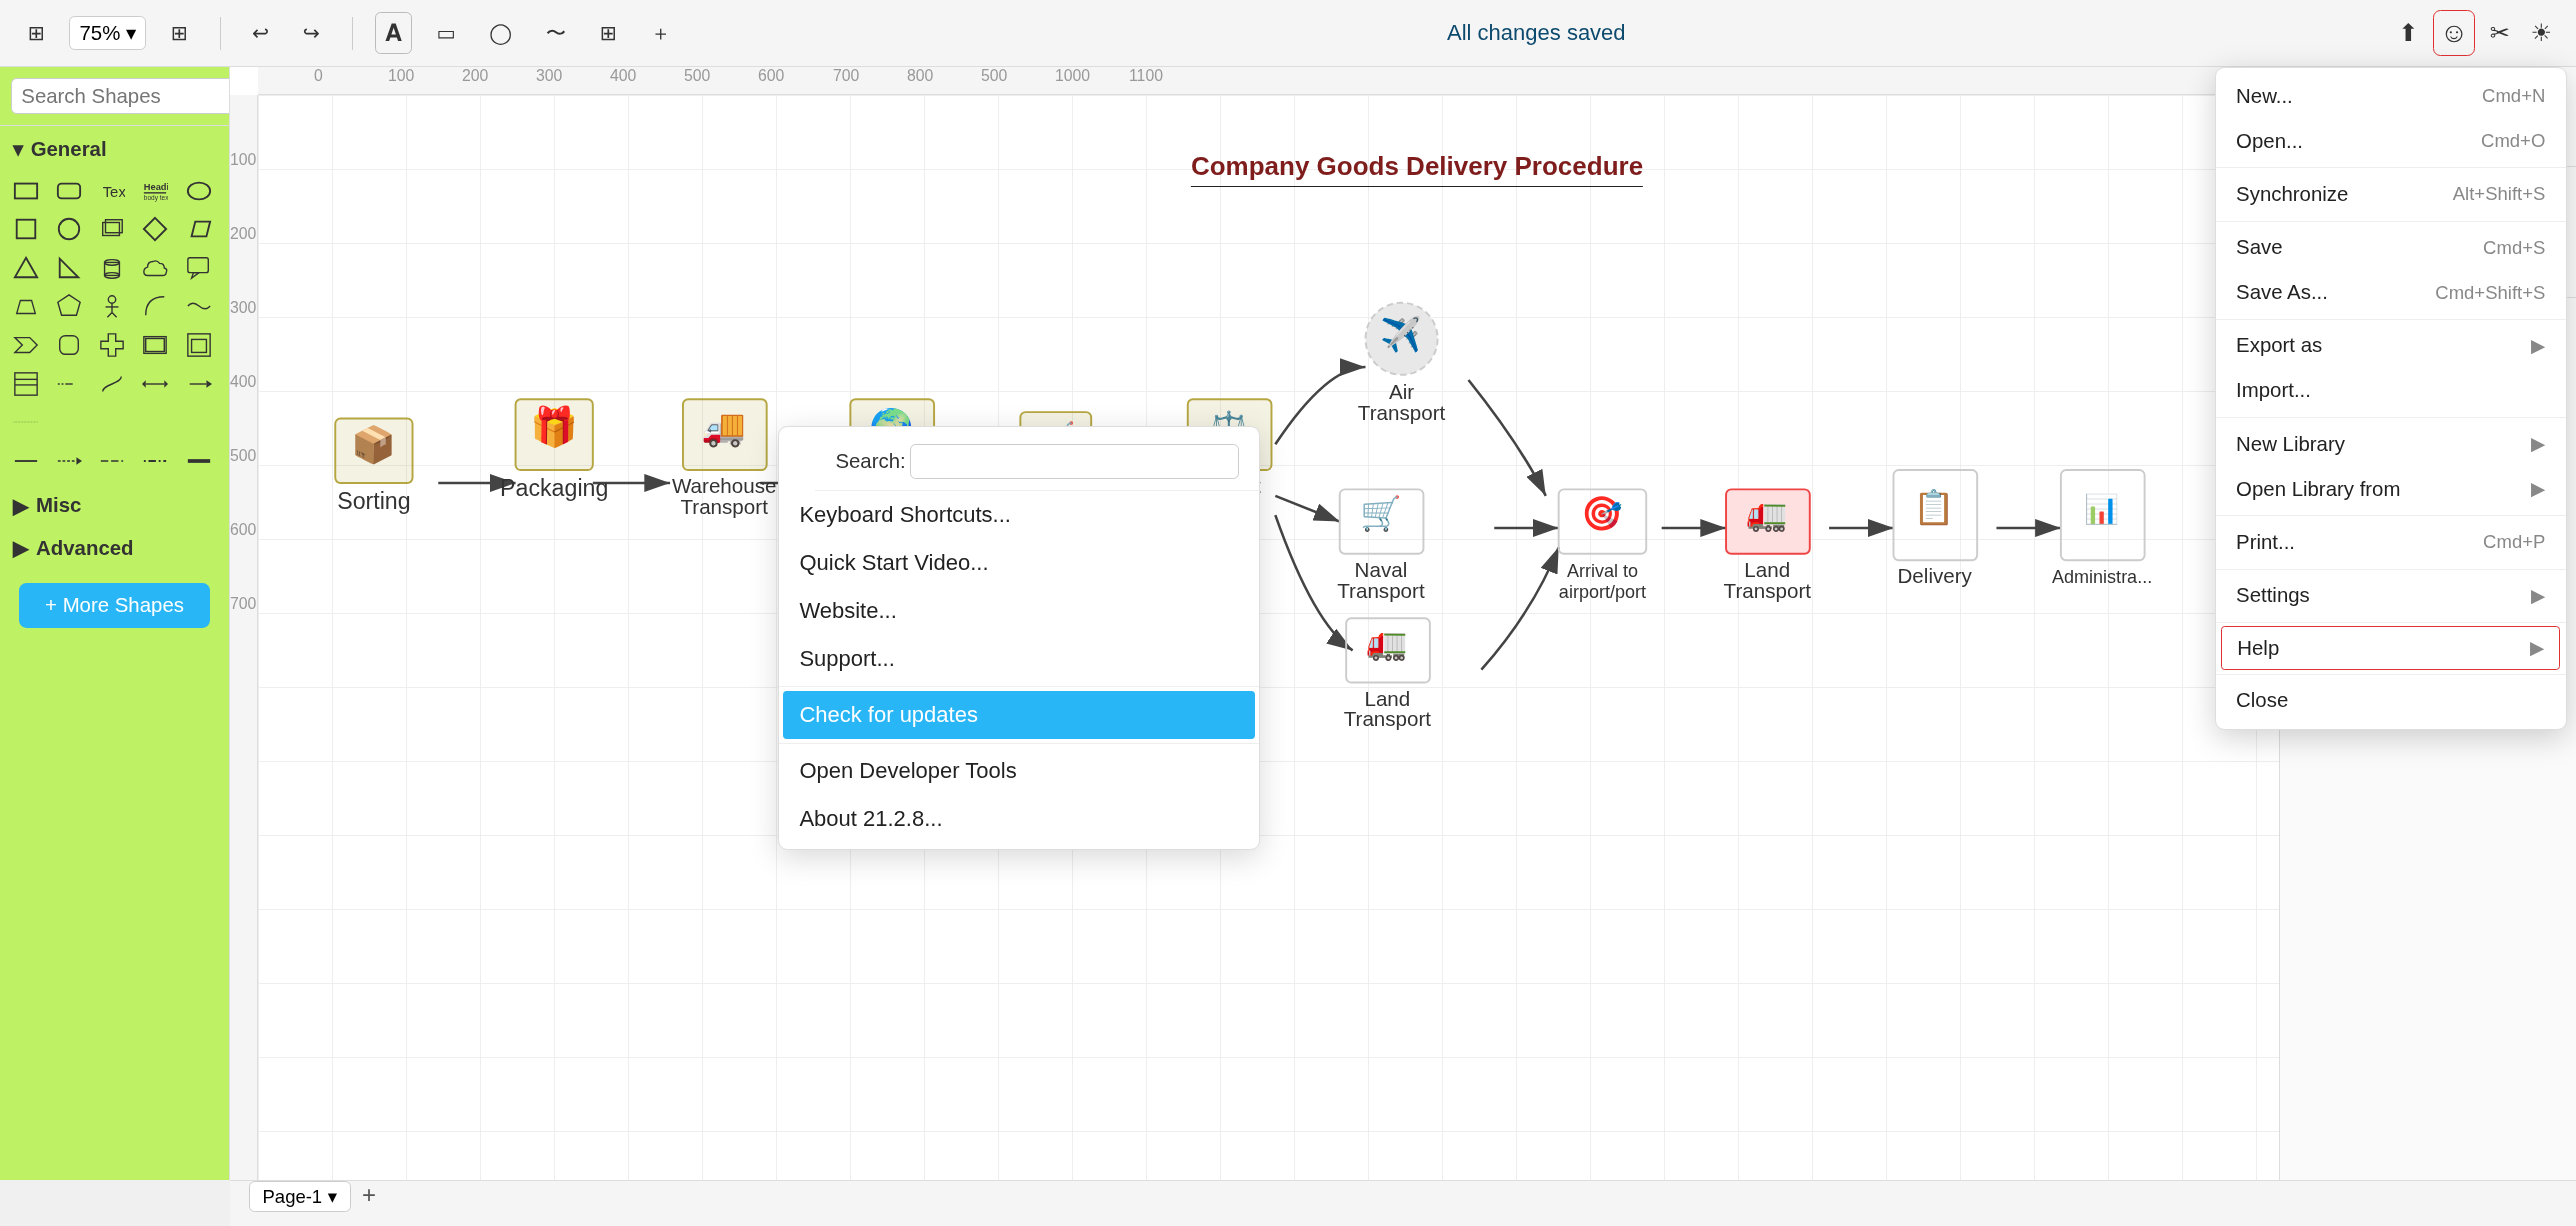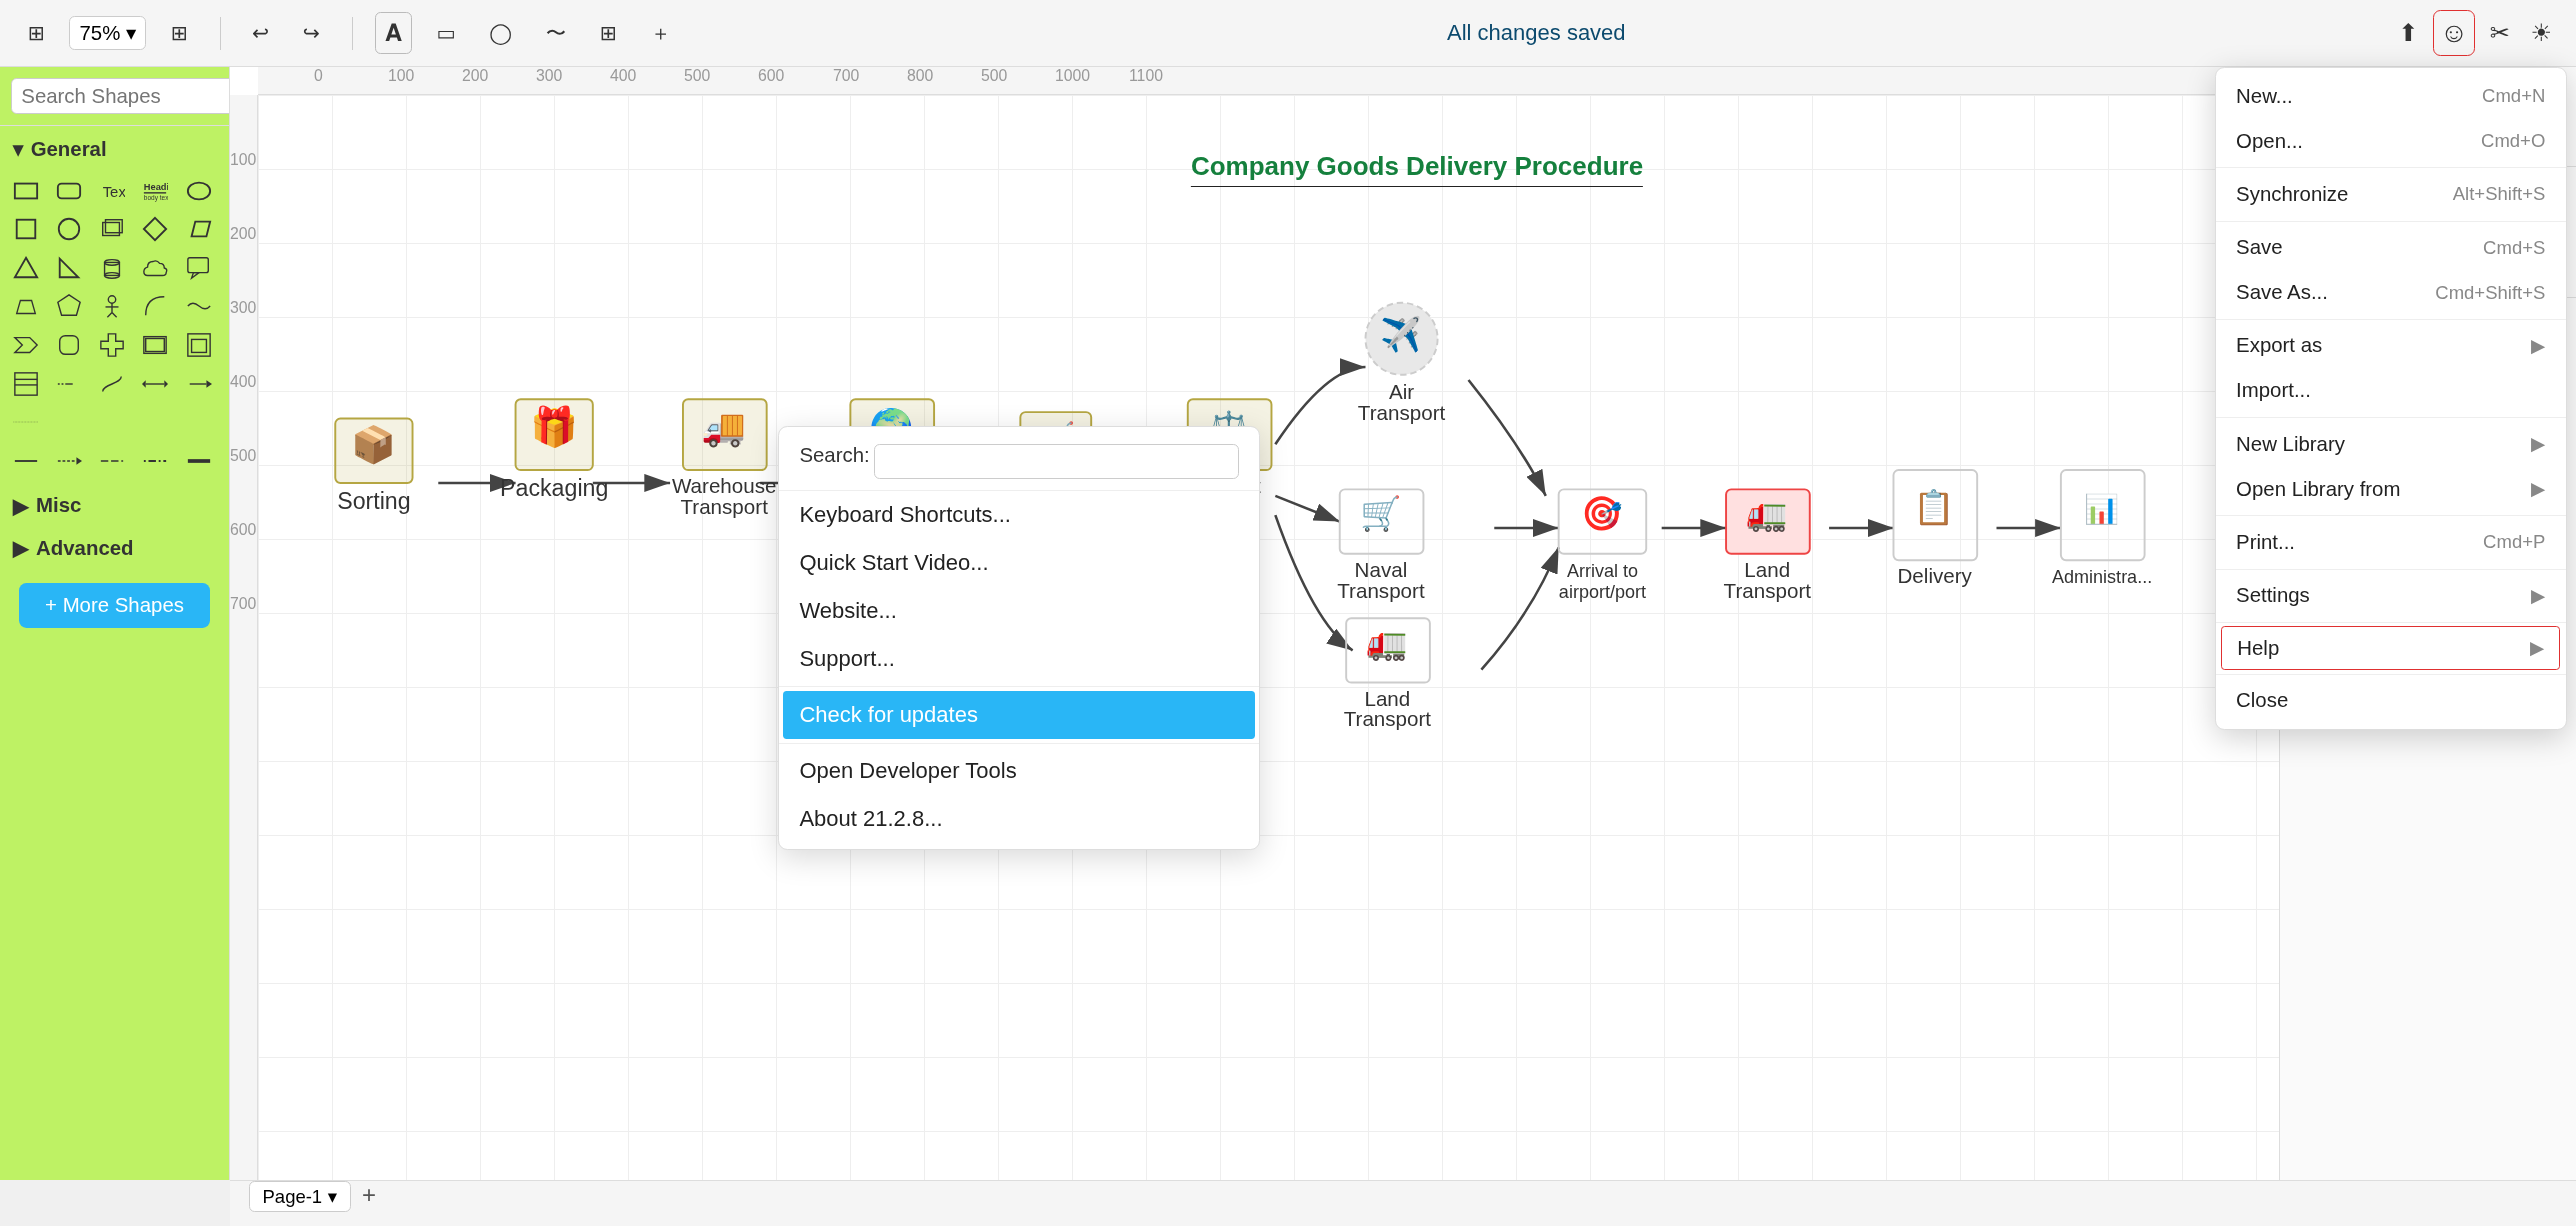--- a/index.html
+++ b/index.html
@@ -95,21 +95,21 @@
       background-image:
         linear-gradient(to right, #eee 0.9px, transparent 0.9px),
         linear-gradient(to bottom, #eee 0.9px, transparent 0.9px);
       background-size: 74px 74px;
       pointer-events: none;
     }
 
     
     .diagram-title {
       position: absolute; top: 56px; left: 50%; transform: translateX(-50%);
-      font-size: 26px; font-weight: 700; color: #15803d; white-space: nowrap;
+      font-size: 26px; font-weight: 700; color: #7f1d1d; white-space: nowrap;
       border-bottom: 1.9px solid #222; padding-bottom: 3.7px;
     }
 
     
     #right-panel {
       position: absolute; top: 67px; right: 0; width: 297px; bottom: 46px;
       background: #fafafa; border-left: 0.9px solid #ddd;
       display: flex; flex-direction: column; gap: 0;
       z-index: 50;
     }
@@ -161,22 +161,23 @@
     }
 
     
     #search-submenu {
       position: absolute; top: 426px; left: 778px; width: 482px;
       background: white; border: 0.9px solid #ddd; border-radius: 9.3px;
       box-shadow: 0 7.4px 30px rgba(0,0,0,0.15);
       z-index: 300; padding: 5.6px 0;
     }
     .search-submenu-header {
-      display: flex; align-items: flex-start; padding: 11px 20.4px; gap: 4px;
+      display: flex; align-items: center; padding: 11px 20.4px; gap: 4px;
       border-bottom: 0.9px solid #eee;
+      margin-left: 36px;
     }
     .search-submenu-header label { font-size: 20.4px; color: #333; }
     .search-submenu-header input {
       flex: 1; border: 0.9px solid #ccc; border-radius: 5.6px; padding: 5.6px 11px;
       font-size: 18.5px; outline: none;
     }
     .submenu-item {
       padding: 11px 20.4px; font-size: 22px; color: #222; cursor: pointer;
     }
     .submenu-item.highlighted { background: #29b6f6; color: white; }

